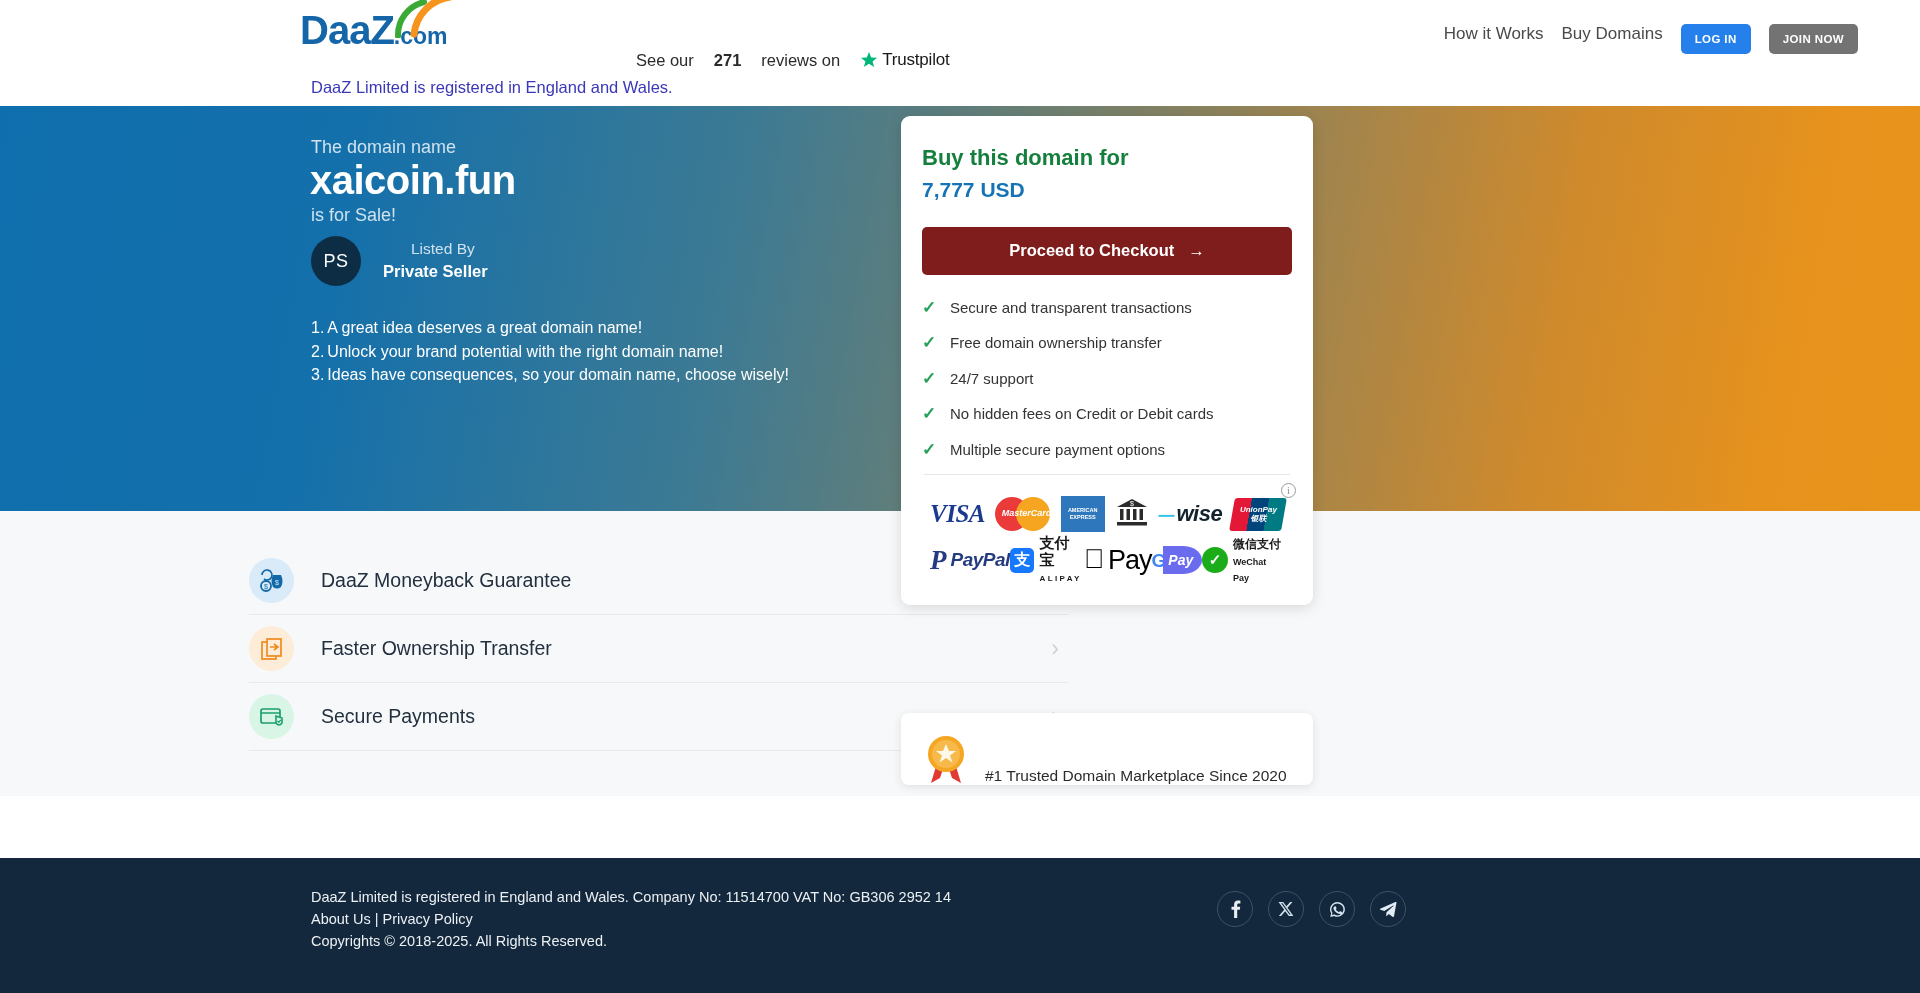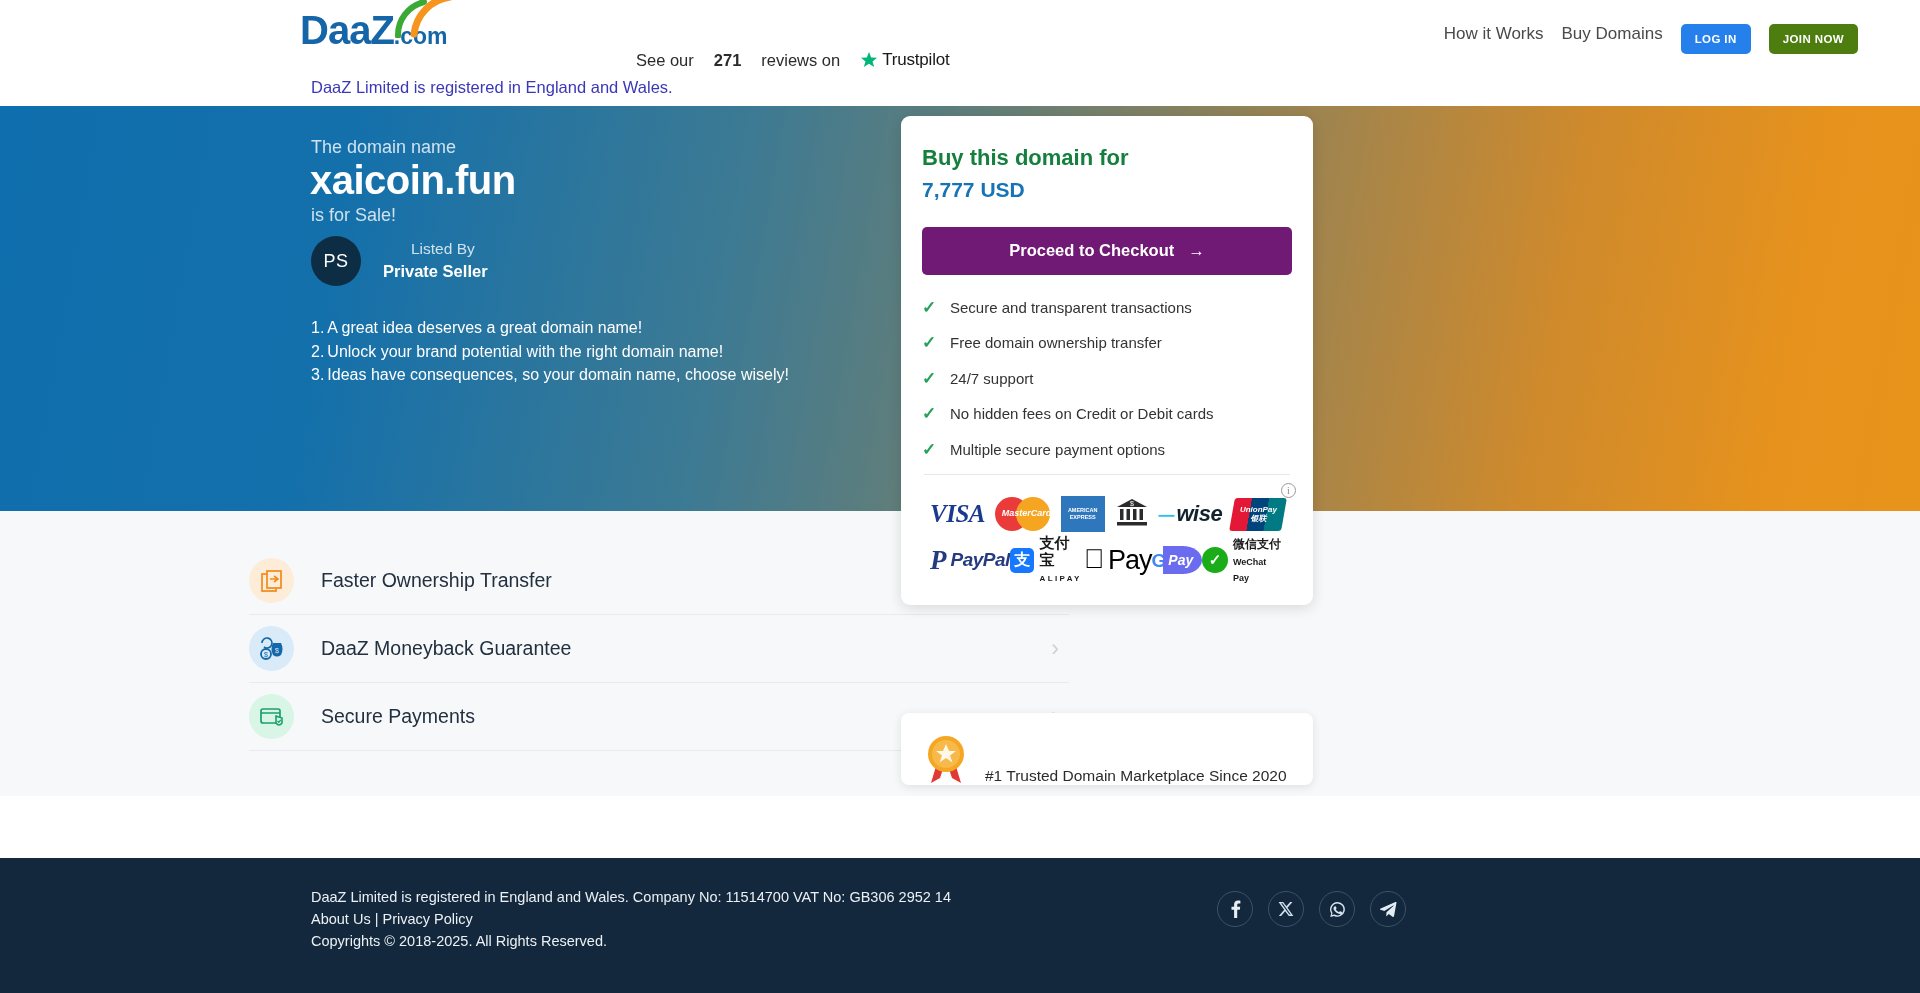--- a/index.html
+++ b/index.html
@@ -33,21 +33,21 @@
   .tp-logo { display: flex; align-items: center; gap: 4px; }
   .tp-name { font-size: 17px; color: #191919; font-weight: 500; letter-spacing: -0.2px; }
 
   .nav { position: absolute; right: 62px; top: 24px; display: flex; align-items: flex-start; gap: 18px; }
   .nav-link { font-size: 17px; color: #4a4a4a; cursor: pointer; }
   .btn-login {
     background: #2680eb; color: #fff; font-size: 11.5px; font-weight: bold;
     padding: 9px 14px; border-radius: 5px; letter-spacing: 0.4px; cursor: pointer; border: none;
   }
   .btn-join {
-    background: #4d7c0f; color: #fff; font-size: 11.5px; font-weight: bold;
+    background: #737373; color: #fff; font-size: 11.5px; font-weight: bold;
     padding: 9px 14px; border-radius: 5px; letter-spacing: 0.4px; cursor: pointer; border: none;
   }
 
   
   .hero {
     position: relative; height: 405px;
     background: linear-gradient(100deg, #0f6ead 0%, #1470ab 18%, #3d7a93 38%, #6b7f73 52%, #9d8450 66%, #cf8a2c 80%, #e6921d 92%, #e8941a 100%);
     padding: 0 62px;
   }
   .hero-inner { position: relative; max-width: 1800px; margin: 0 auto; }
@@ -70,21 +70,21 @@
 
   
   .buy-card {
     position: absolute; left: 901px; top: 116px; width: 412px;
     background: #fff; border-radius: 9px; box-shadow: 0 3px 14px rgba(0,0,0,0.13);
     padding: 28px 21px 22px 21px; z-index: 5;
   }
   .buy-title { font-size: 22px; font-weight: bold; color: #15803d; line-height: 1.25; }
   .buy-price { font-size: 21px; font-weight: bold; color: #1673b5; margin-top: 6px; }
   .btn-checkout {
-    margin-top: 25px; width: 100%; background: #701a75; color: #fff;
+    margin-top: 25px; width: 100%; background: #7f1d1d; color: #fff;
     border: none; border-radius: 5px; height: 48px; font-size: 16.5px; font-weight: bold;
     display: flex; align-items: center; justify-content: center; gap: 14px; cursor: pointer;
     font-family: "Liberation Sans", sans-serif;
   }
   .feature-list { margin-top: 22px; }
   .feature-row { display: flex; align-items: center; gap: 14px; margin-bottom: 14.5px; }
   .feature-text { font-size: 15px; color: #333; }
   .check { color: #27a05a; font-size: 17px; font-weight: bold; width: 14px; display: inline-block; }
 
   .pay-divider { border-top: 1px solid #e7e7e7; margin: 8px 2px 0 2px; position: relative; }
@@ -235,42 +235,42 @@
         <li><span class="num">2.</span><span>Unlock your brand potential with the right domain name!</span></li>
         <li><span class="num">3.</span><span>Ideas have consequences, so your domain name, choose wisely!</span></li>
       </ul>
     </div>
   </div>
 
   <div class="mid">
     <div class="acc">
 
       <div class="acc-row">
-        <div class="acc-ico orange">
-          <svg width="26" height="26" viewBox="0 0 26 26">
-            <rect x="3" y="6" width="14" height="17" fill="none" stroke="#f08a1e" stroke-width="1.7"></rect>
-            <rect x="8" y="3" width="14" height="17" fill="#fdecd8" stroke="#f08a1e" stroke-width="1.7"></rect>
-            <path d="M11 11 H18 M15 8 L19 11 L15 14" fill="none" stroke="#f08a1e" stroke-width="1.6"></path>
-          </svg>
-        </div>
-        <div class="acc-label">Faster Ownership Transfer</div>
-        <div class="chev">›</div>
-      </div>
-
-      <div class="acc-row">
         <div class="acc-ico blue">
           <svg width="26" height="26" viewBox="0 0 26 26">
             <circle cx="7" cy="18" r="5" fill="none" stroke="#1268a8" stroke-width="1.8"></circle>
             <text x="7" y="21" font-size="7" text-anchor="middle" fill="#1268a8">$</text>
             <path d="M14 7 L22 7 Q25 13 22 19 Q18 22 14 19 Q11 13 14 7 Z" fill="#1268a8"></path>
             <text x="18" y="17" font-size="7" text-anchor="middle" fill="#d9eaf8">$</text>
             <path d="M3 7 A5 5 0 1 1 5 11" fill="none" stroke="#1268a8" stroke-width="1.6"></path>
           </svg>
         </div>
         <div class="acc-label">DaaZ Moneyback Guarantee</div>
+        <div class="chev">›</div>
+      </div>
+
+      <div class="acc-row">
+        <div class="acc-ico orange">
+          <svg width="26" height="26" viewBox="0 0 26 26">
+            <rect x="3" y="6" width="14" height="17" fill="none" stroke="#f08a1e" stroke-width="1.7"></rect>
+            <rect x="8" y="3" width="14" height="17" fill="#fdecd8" stroke="#f08a1e" stroke-width="1.7"></rect>
+            <path d="M11 11 H18 M15 8 L19 11 L15 14" fill="none" stroke="#f08a1e" stroke-width="1.6"></path>
+          </svg>
+        </div>
+        <div class="acc-label">Faster Ownership Transfer</div>
         <div class="chev">›</div>
       </div>
 
       <div class="acc-row">
         <div class="acc-ico green">
           <svg width="26" height="26" viewBox="0 0 26 26">
             <rect x="2" y="5" width="19" height="14" rx="2" fill="none" stroke="#1aa06a" stroke-width="1.7"></rect>
             <path d="M2 9 H21" stroke="#1aa06a" stroke-width="1.5"></path>
             <path d="M17 12 L23 14 V19 Q20 23 17 19 Z" fill="#d8f5e6" stroke="#1aa06a" stroke-width="1.6"></path>
             <path d="M18.5 17 L19.8 18.3 L21.8 15.8" fill="none" stroke="#1aa06a" stroke-width="1.3"></path>

